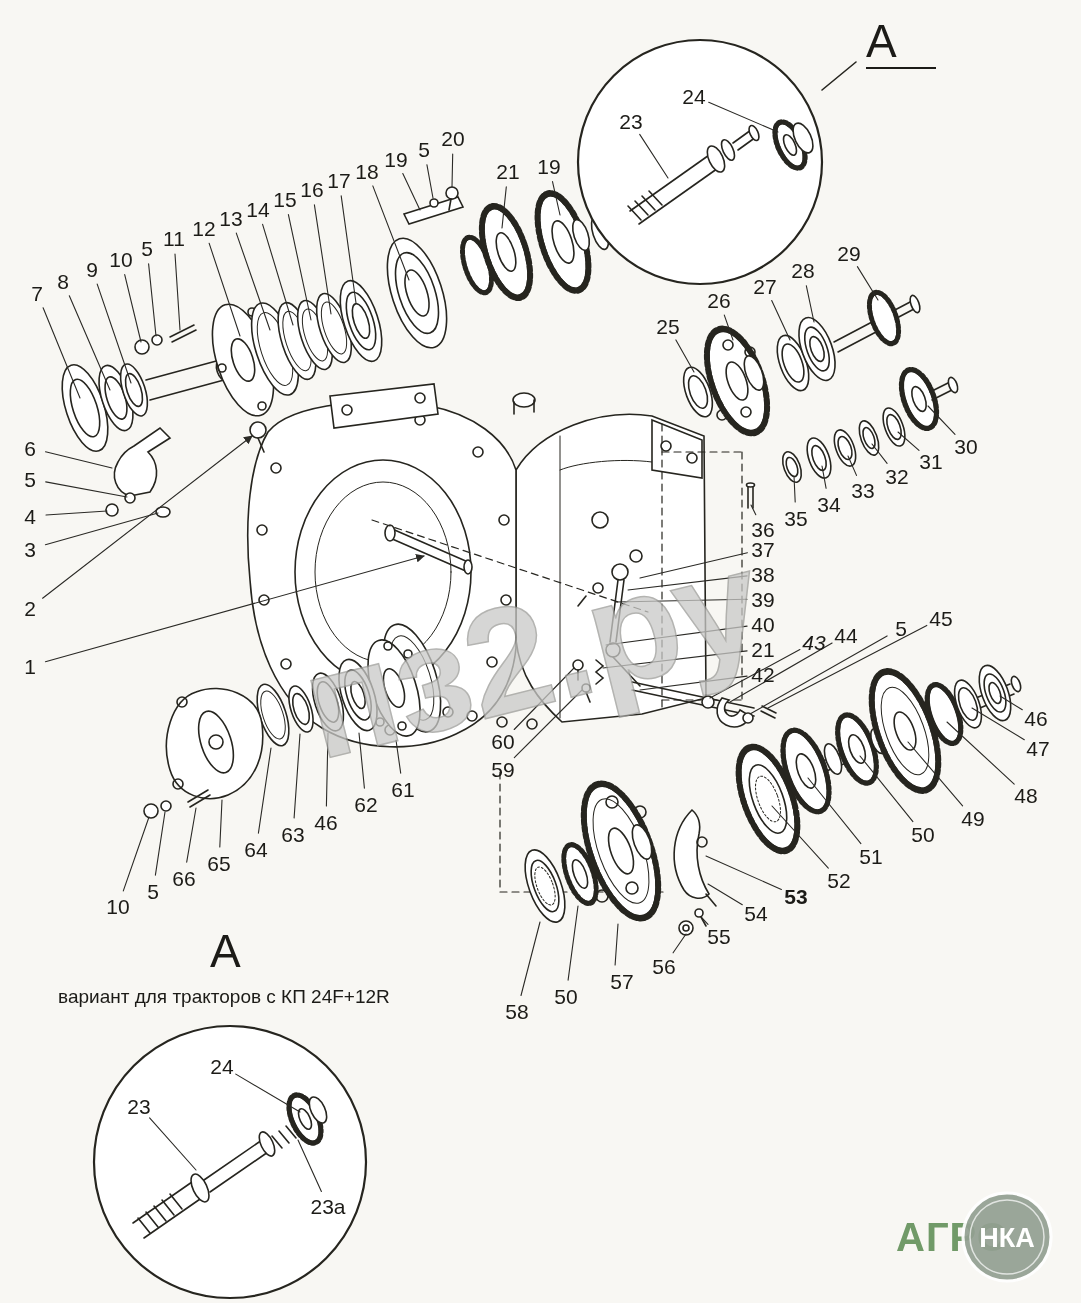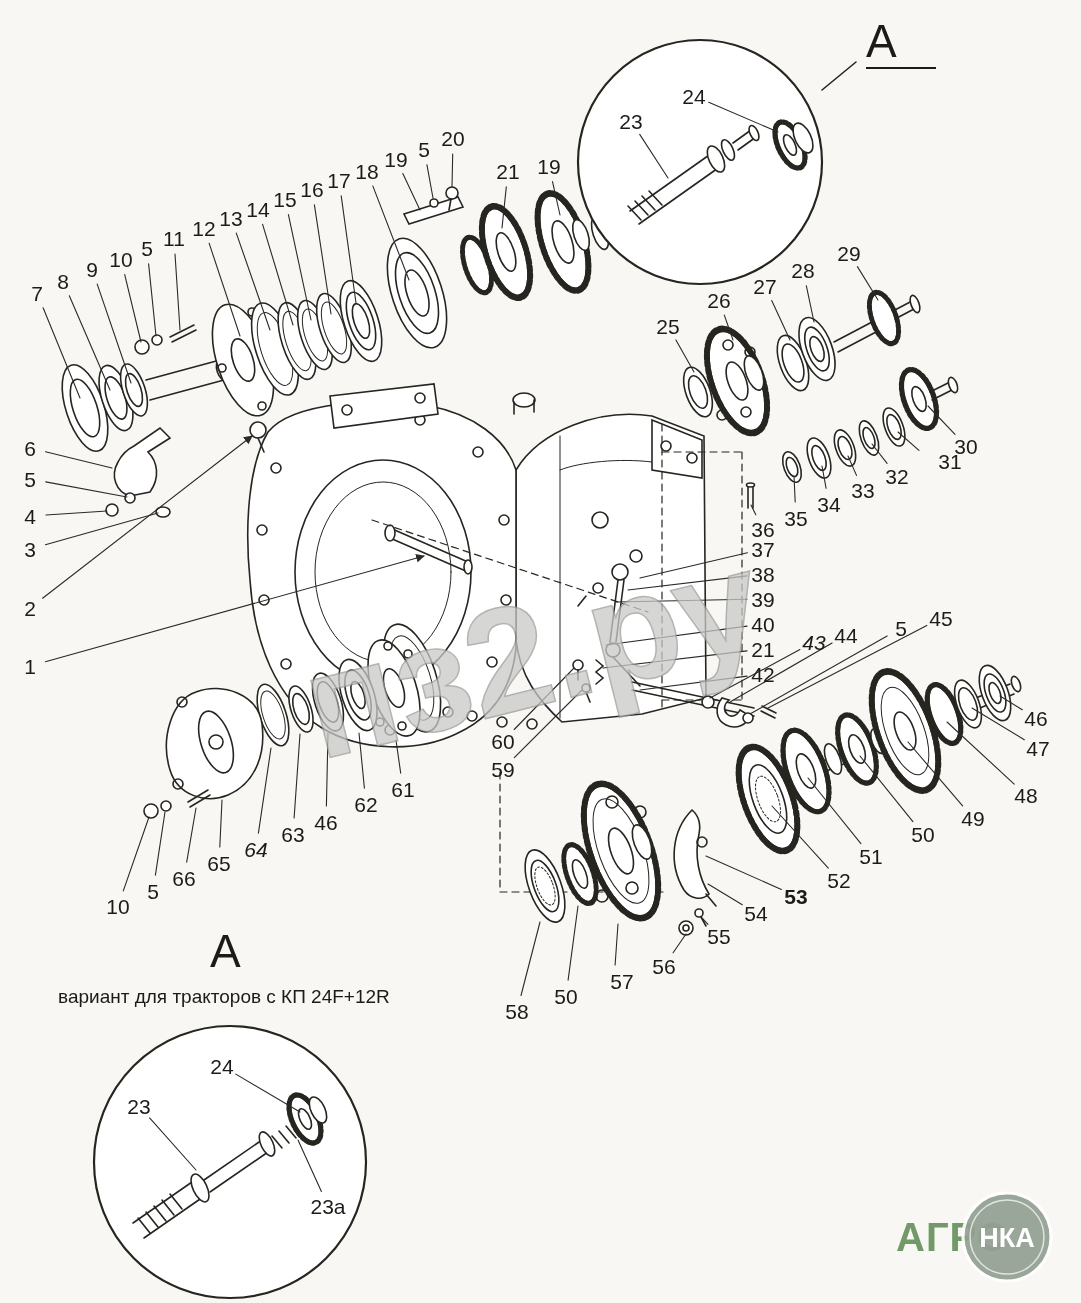--- a/index.html
+++ b/index.html
@@ -457,21 +457,21 @@
       <span class="part-label" style="left: 508px; top: 171px;">21</span>
       <span class="part-label" style="left: 549px; top: 166px;">19</span>
       <span class="part-label" style="left: 631px; top: 121px;">23</span>
       <span class="part-label" style="left: 694px; top: 96px;">24</span>
       <span class="part-label" style="left: 668px; top: 326px;">25</span>
       <span class="part-label" style="left: 719px; top: 300px;">26</span>
       <span class="part-label" style="left: 765px; top: 286px;">27</span>
       <span class="part-label" style="left: 803px; top: 270px;">28</span>
       <span class="part-label" style="left: 849px; top: 253px;">29</span>
       <span class="part-label" style="left: 966px; top: 446px;">30</span>
-      <span class="part-label" style="left: 950px; top: 461px;">31</span>
+      <span class="part-label" style="left: 931px; top: 461px;">31</span>
       <span class="part-label" style="left: 897px; top: 476px;">32</span>
       <span class="part-label" style="left: 863px; top: 490px;">33</span>
       <span class="part-label" style="left: 829px; top: 504px;">34</span>
       <span class="part-label" style="left: 796px; top: 518px;">35</span>
       <span class="part-label" style="left: 763px; top: 529px;">36</span>
       <span class="part-label" style="left: 763px; top: 549px;">37</span>
       <span class="part-label" style="left: 763px; top: 574px;">38</span>
       <span class="part-label" style="left: 763px; top: 599px;">39</span>
       <span class="part-label" style="left: 763px; top: 624px;">40</span>
       <span class="part-label" style="left: 763px; top: 649px;">21</span>
@@ -493,21 +493,21 @@
       <span class="part-label" style="left: 664px; top: 966px;">56</span>
       <span class="part-label" style="left: 614px; top: 981px; margin-left: 8px;">57</span>
       <span class="part-label" style="left: 566px; top: 996px;">50</span>
       <span class="part-label" style="left: 517px; top: 1011px;">58</span>
       <span class="part-label" style="left: 503px; top: 741px;">60</span>
       <span class="part-label" style="left: 503px; top: 769px;">59</span>
       <span class="part-label" style="left: 403px; top: 789px;">61</span>
       <span class="part-label" style="left: 366px; top: 804px;">62</span>
       <span class="part-label" style="left: 326px; top: 822px;">46</span>
       <span class="part-label" style="left: 293px; top: 834px;">63</span>
-      <span class="part-label" style="left: 256px; top: 849px; font-style: italic;">64</span>
+      <span class="part-label" style="left: 256px; top: 849px;">64</span>
       <span class="part-label" style="left: 219px; top: 863px;">65</span>
       <span class="part-label" style="left: 184px; top: 878px;">66</span>
       <span class="part-label" style="left: 153px; top: 891px;">5</span>
       <span class="part-label" style="left: 118px; top: 906px;">10</span>
       <span class="part-label" style="left: 30px; top: 448px;">6</span>
       <span class="part-label" style="left: 30px; top: 479px;">5</span>
       <span class="part-label" style="left: 30px; top: 516px;">4</span>
       <span class="part-label" style="left: 30px; top: 549px;">3</span>
       <span class="part-label" style="left: 30px; top: 608px;">2</span>
       <span class="part-label" style="left: 30px; top: 666px;">1</span>

